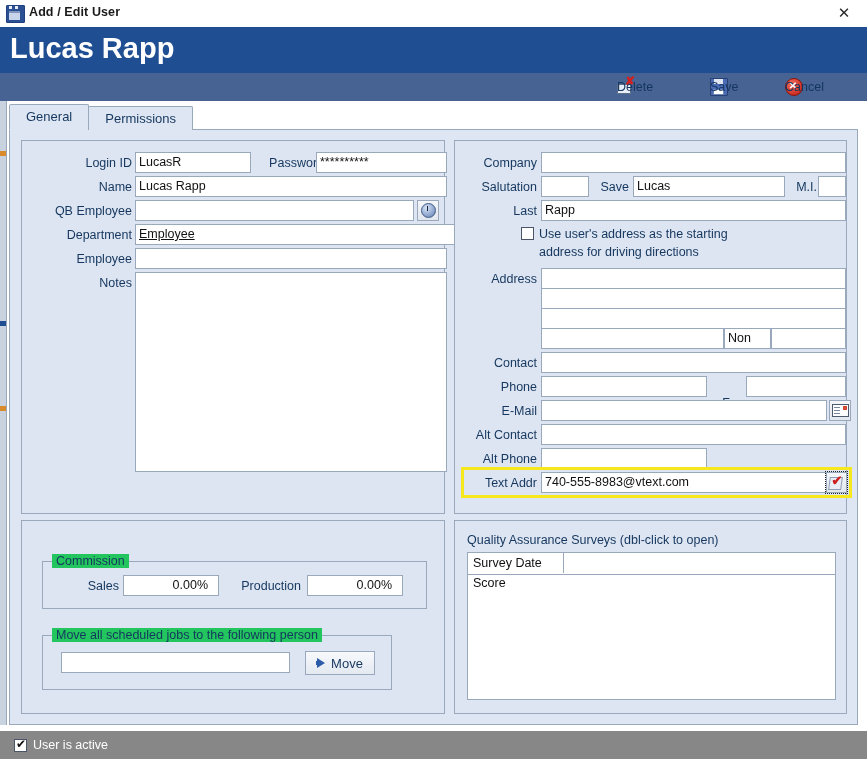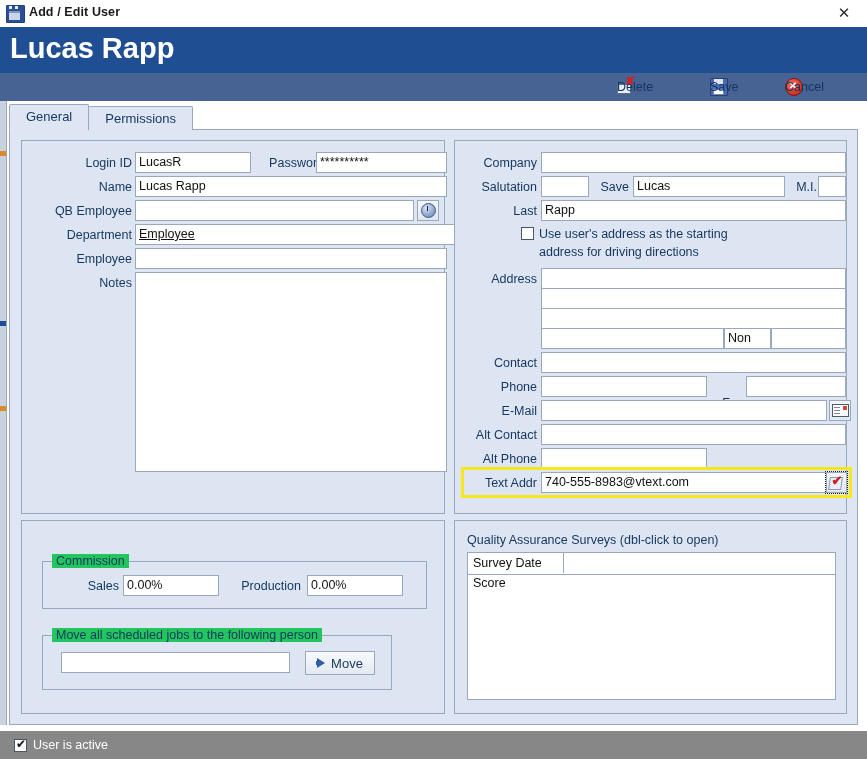--- a/index.html
+++ b/index.html
@@ -61,21 +61,21 @@
   .panel{position:absolute;background:#dce5f1;border:1px solid #9aa8bb;box-sizing:border-box;}
   .p-left-top{left:11px;top:10px;width:424px;height:374px;}
   .p-right-top{left:444px;top:10px;width:393px;height:374px;}
   .p-left-bot{left:11px;top:390px;width:424px;height:194px;}
   .p-right-bot{left:444px;top:390px;width:393px;height:194px;}
 
   .lbl{position:absolute;font-size:12.5px;color:#15365e;text-align:right;white-space:nowrap;line-height:16px;}
   .lbl.left{text-align:left;}
 
   .fld{position:absolute;background:#ffffff;border:1px solid #9aa8bb;box-sizing:border-box;height:21px;font-size:12.5px;color:#111111;padding:1px 3px;line-height:17px;font-family:"Liberation Sans",sans-serif;white-space:nowrap;overflow:hidden;}
-  .fld.num{padding-right:10px;}
+  .fld.num{text-align:right;padding-right:10px;}
   .ta{position:absolute;background:#ffffff;border:1px solid #9aa8bb;box-sizing:border-box;}
 
   .combo{position:absolute;background:#ffffff;border:1px solid #9aa8bb;box-sizing:border-box;height:21px;font-size:12.5px;color:#111111;padding:1px 3px;line-height:17px;overflow:hidden;white-space:nowrap;}
 
   .btn-ico{position:absolute;width:22px;height:21px;background:linear-gradient(#f4f6f9,#e2e7ee);border:1px solid #9aa8bb;box-sizing:border-box;display:flex;align-items:center;justify-content:center;cursor:pointer;}
   .clock{width:13px;height:13px;border-radius:50%;background:radial-gradient(circle at 35% 30%,#d8e4f5,#5f7fb4);border:1px solid #3f5a86;position:relative;}
   .clock::after{content:"";position:absolute;left:5px;top:2px;width:1px;height:5px;background:#16233a;box-shadow:0 4px 0 -1px #16233a;}
   .envelope{width:15px;height:11px;background:#ffffff;border:1px solid #4d5a6d;position:relative;}
   .envelope::before{content:"";position:absolute;left:1px;top:2px;width:6px;height:1px;background:#7b879a;box-shadow:0 3px 0 0 #7b879a,0 6px 0 0 #7b879a;}
   .envelope::after{content:"";position:absolute;right:1px;top:1px;width:4px;height:4px;background:#d34a2e;}

